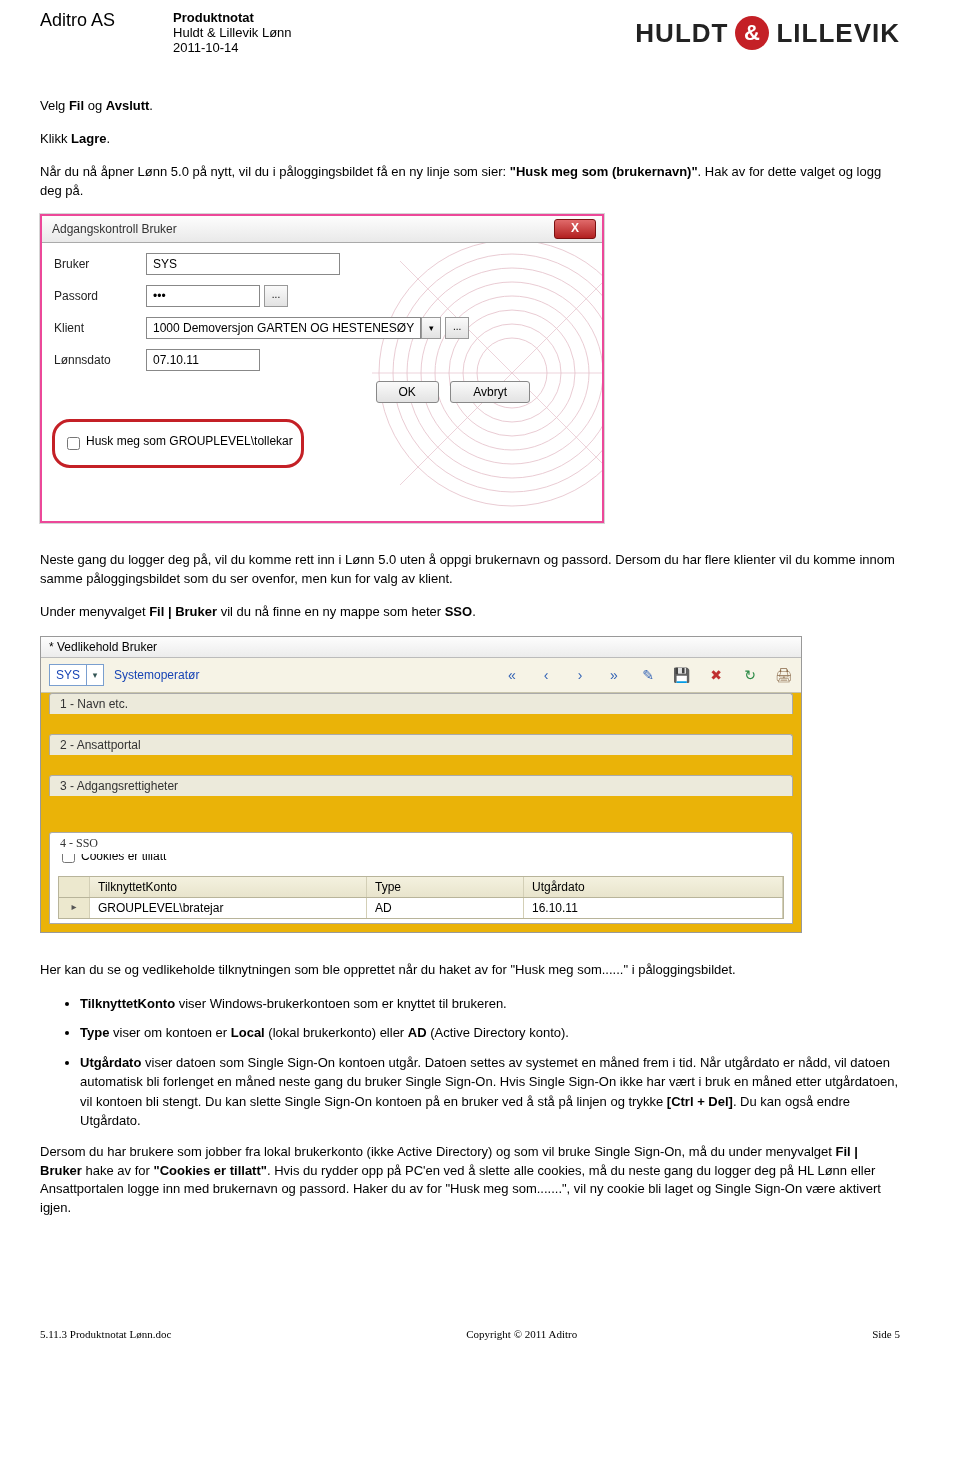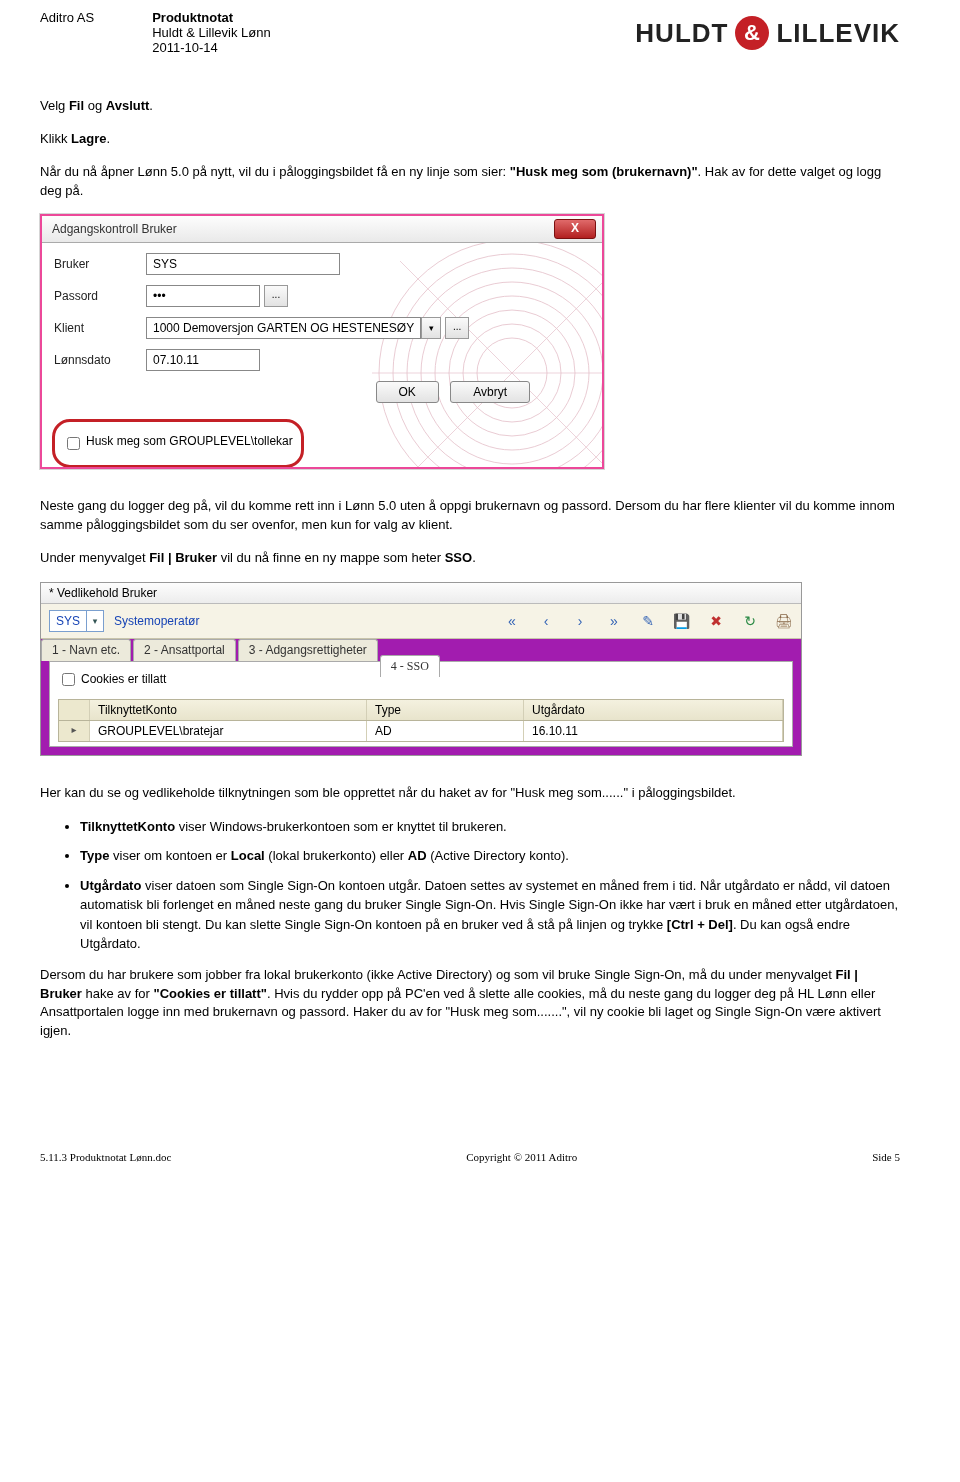--- a/index.html
+++ b/index.html
@@ -19,21 +19,21 @@
     display: flex;
     justify-content: space-between;
     align-items: flex-start;
     margin-bottom: 42px;
   }
   .doc-header-left {
     display: flex;
     gap: 58px;
   }
   .doc-meta-company {
-    font-size: 13px;
+    font-size: 18px;
   }
   .doc-meta-right .line1 { font-weight: bold; }
   .doc-meta-right .line2, .doc-meta-right .line3 { font-size: 13px; }
   .logo {
     display: flex;
     align-items: center;
     gap: 4px;
     margin-top: 6px;
     font-family: Arial, sans-serif;
     font-weight: bold;
@@ -87,21 +87,21 @@
     background: linear-gradient(#e06a6a, #b22020);
     border: 1px solid #7a1010;
     color: #fff;
     font-size: 12px;
     text-align: center;
     line-height: 16px;
     font-weight: bold;
   }
   .shot1 .body {
     position: relative;
-    height: 224px;
+    height: 278px;
     overflow: hidden;
   }
   
   .swirl {
     position: absolute;
     right: -50px;
     top: -10px;
     width: 280px;
     height: 280px;
     opacity: 0.35;
@@ -174,21 +174,21 @@
     position: relative;
     z-index: 2;
     background: rgba(255,255,255,0.6);
   }
   .husk-row input { margin-right: 6px; }
 
   
   .shot2 {
     border: 1px solid #999;
     width: 760px;
-    background: #a21caf;
+    background: #eab308;
     margin-bottom: 28px;
   }
   .shot2 .titlebar {
     background: linear-gradient(#fdfdfd,#ececec);
     border-bottom: 1px solid #bbb;
     font-size: 12px;
     padding: 3px 8px;
   }
   .shot2 .toolbar {
     display: flex;
@@ -224,23 +224,24 @@
     width: 18px; height: 16px; display: inline-flex;
     align-items: center; justify-content: center;
     font-size: 14px; color: #3262b5;
   }
   .tb-ico.save { color: #1a6fbd; }
   .tb-ico.del { color: #c03030; }
   .tb-ico.refresh { color: #2a8a45; }
   .tb-ico.print { color: #8a6a4a; }
   .shot2 .tabs {
     display: flex;
-    padding: 0 0;
-    gap: 2px;
-    font-size: 12px;
+    padding: 0 8px;
+    gap: 20px;
+    font-size: 12px;
+    flex-direction: column;
   }
   .shot2 .tab {
     border: 1px solid #aaa;
     border-bottom: none;
     background: #eceadb;
     padding: 3px 10px;
     border-radius: 3px 3px 0 0;
     color: #333;
   }
   .shot2 .tab.active {

